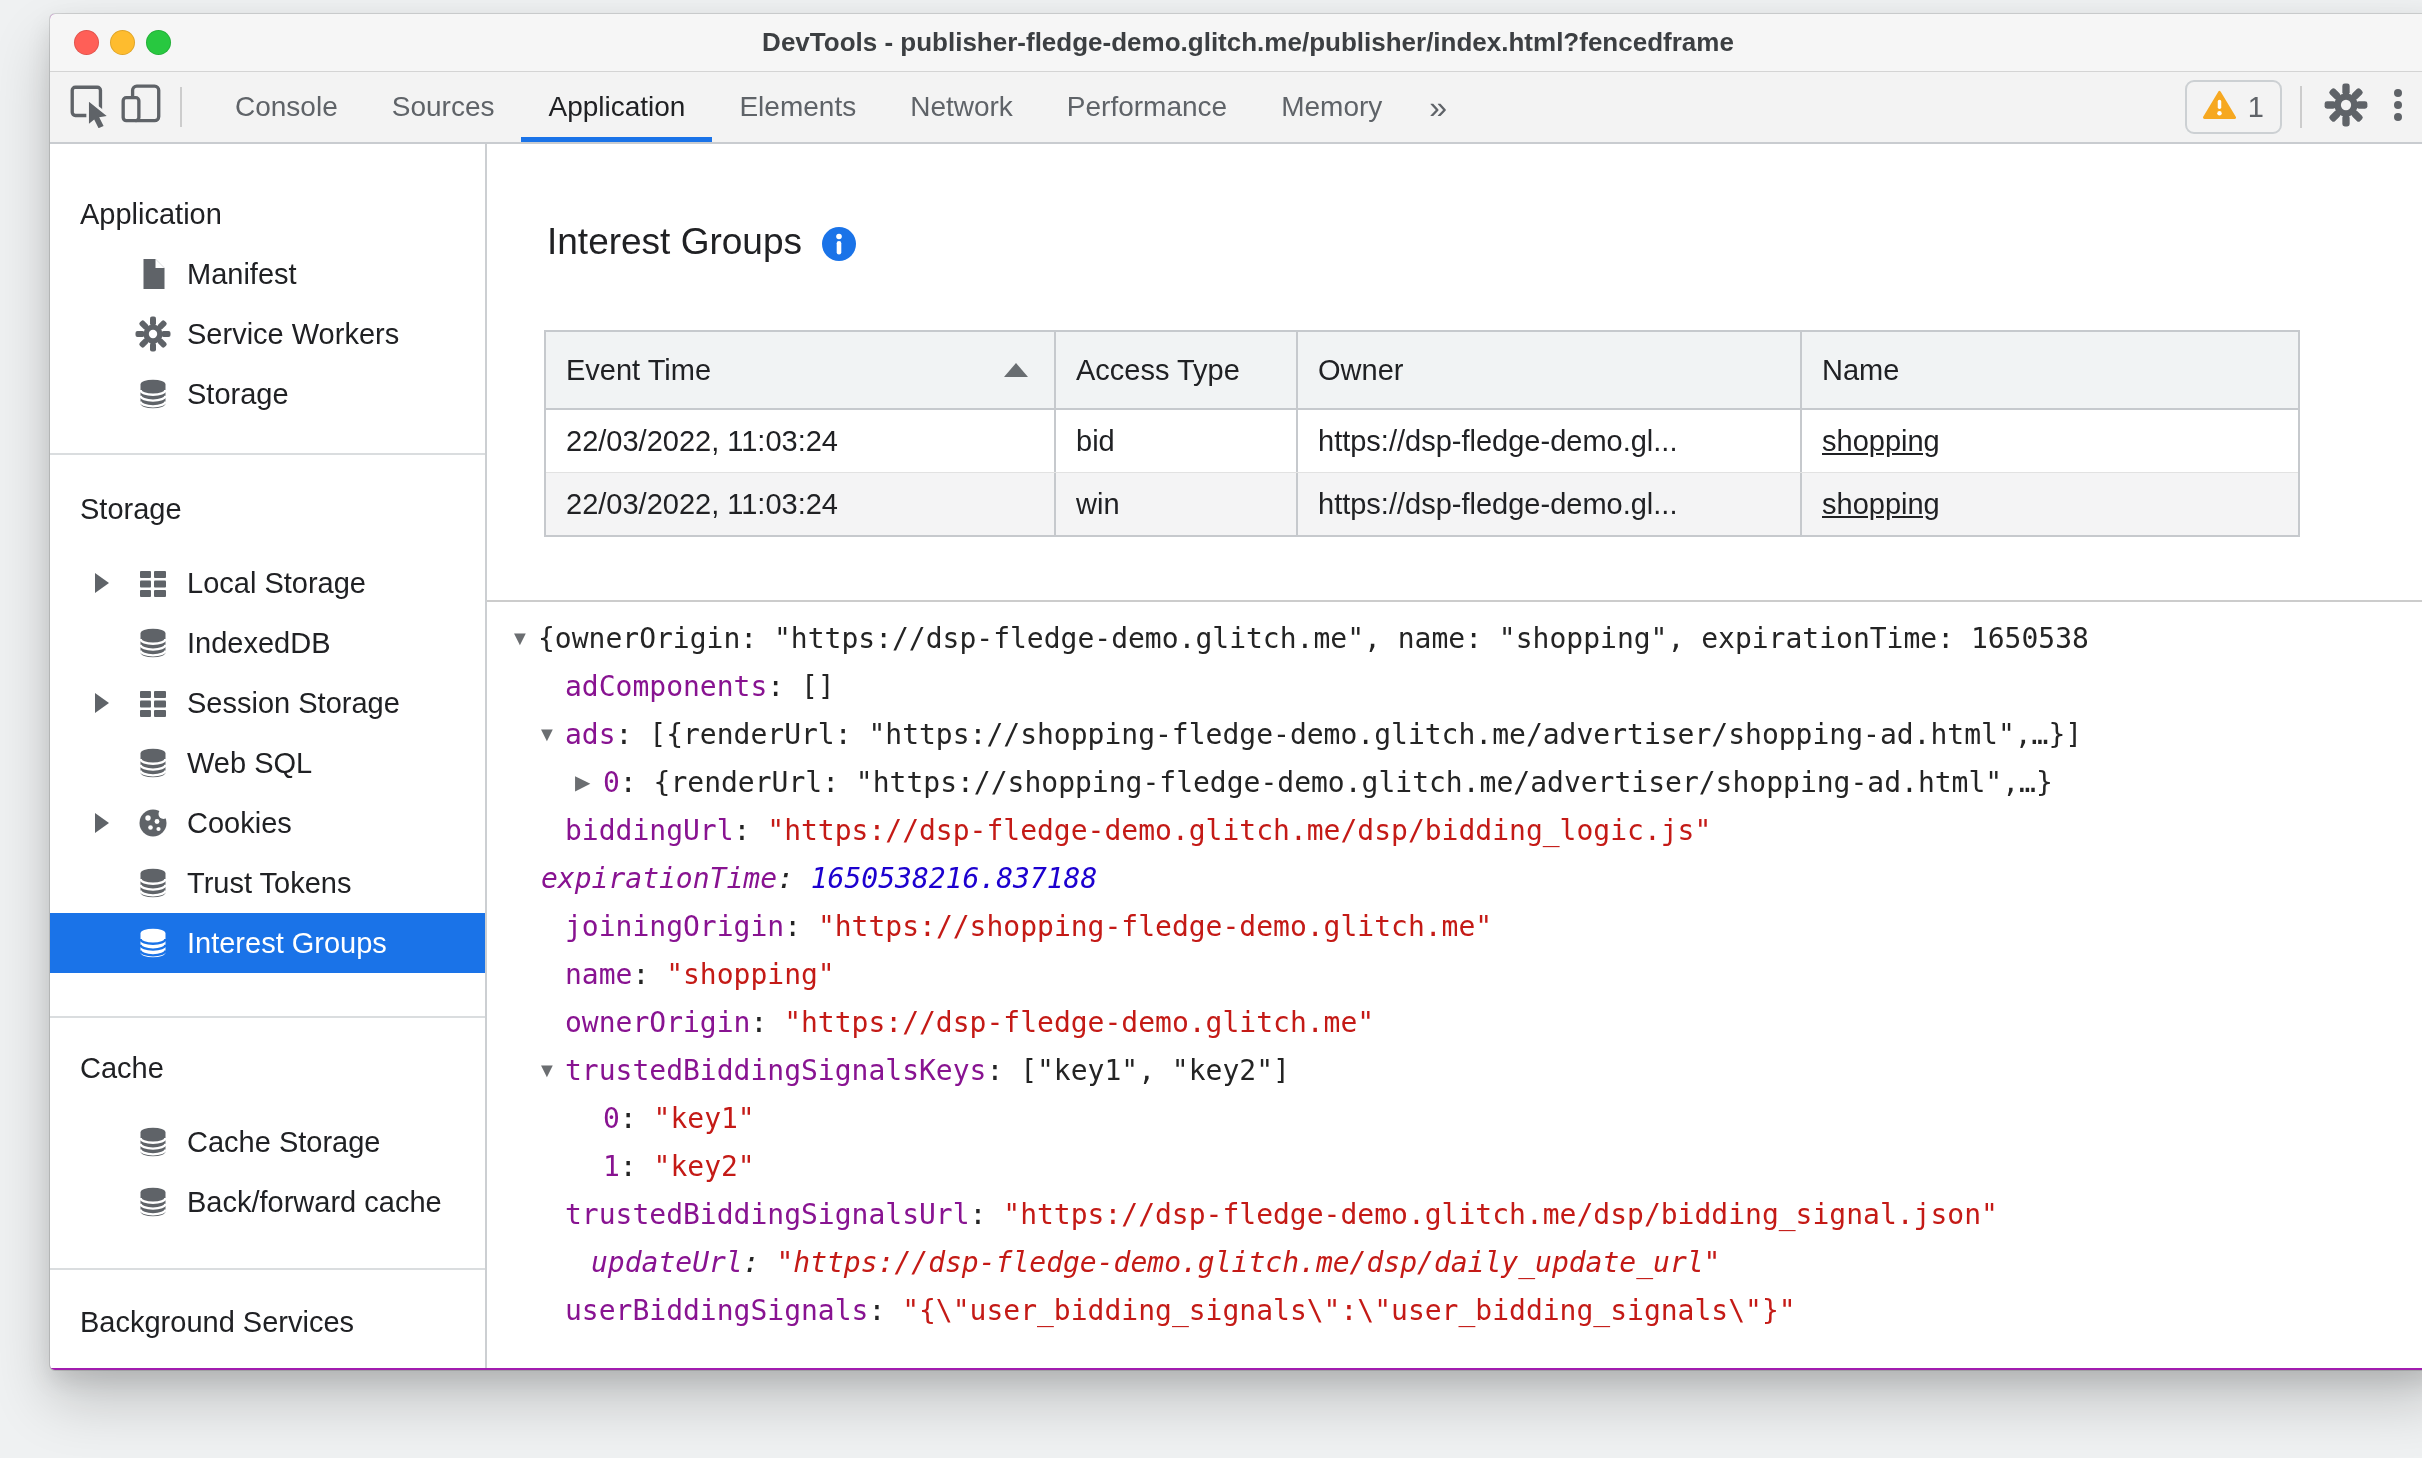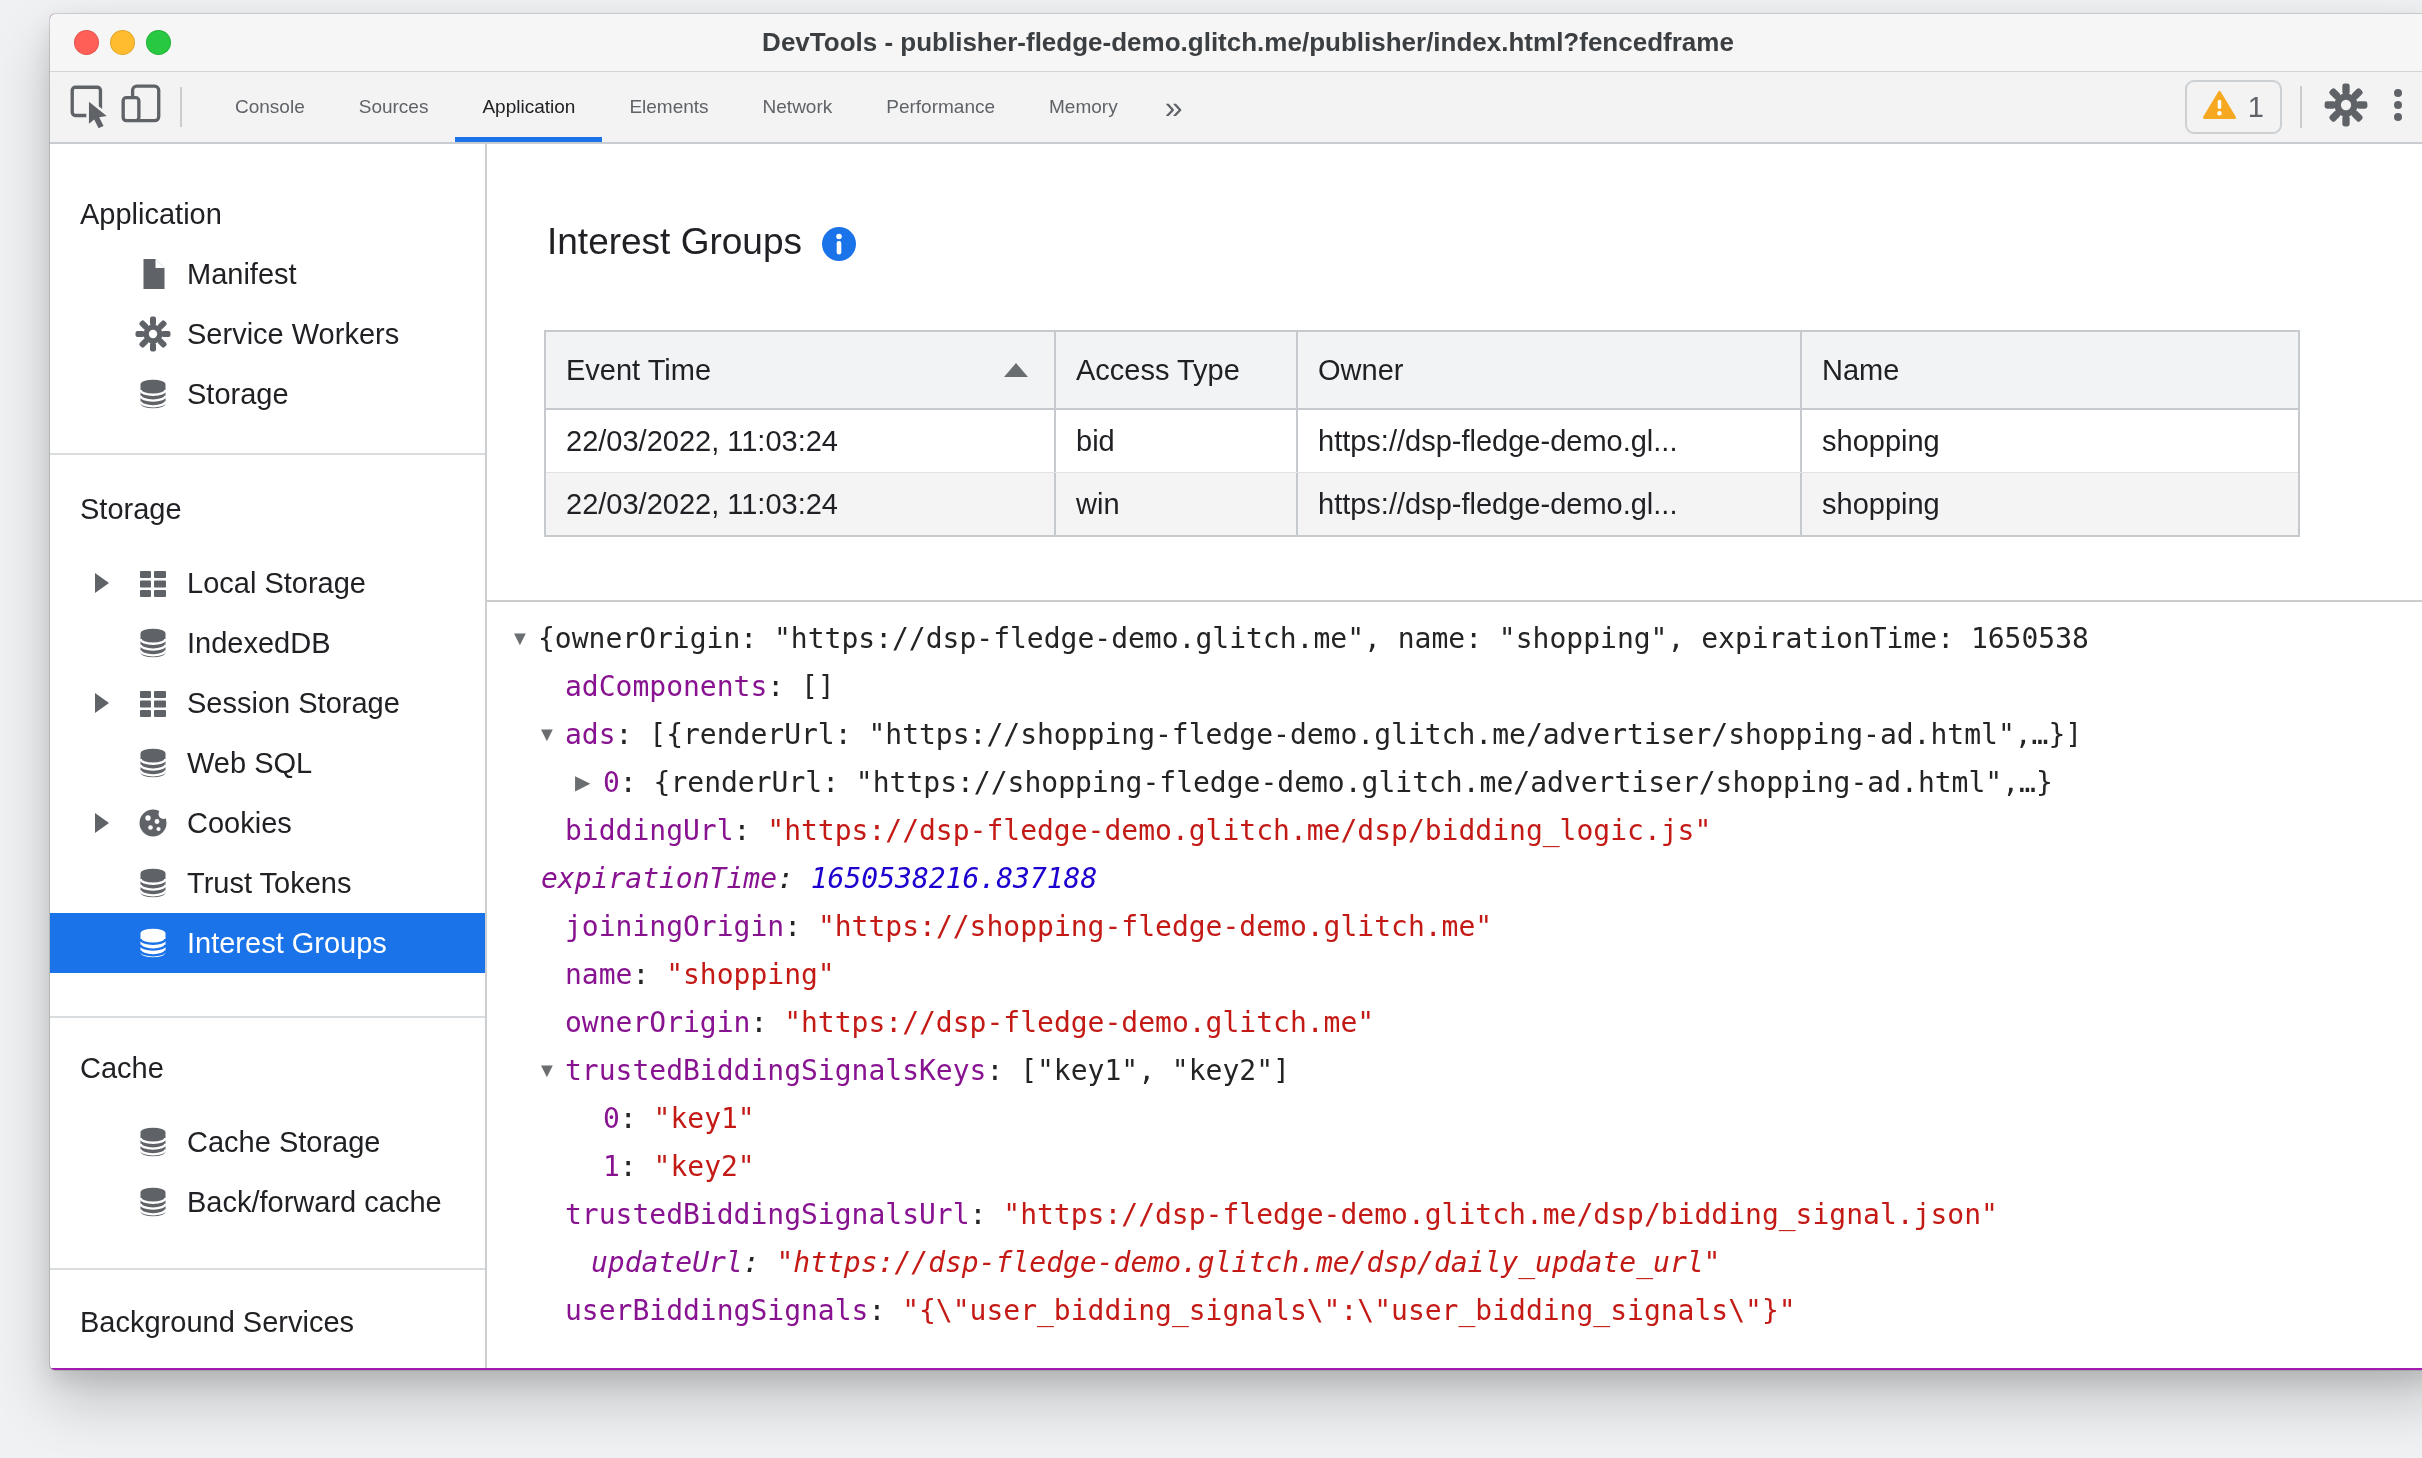--- a/index.html
+++ b/index.html
@@ -16,21 +16,21 @@
   .lights{position:absolute;left:24px;top:0;height:100%;display:flex;align-items:center;gap:11px;}
   .light{width:25px;height:25px;border-radius:50%;box-shadow:inset 0 0 0 1px rgba(0,0,0,.12);}
   .title-text{font-size:26px;font-weight:bold;color:#3c3f42;}
 
   
   .toolbar{height:72px;background:#f3f3f3;border-bottom:2px solid #c9ccd0;display:flex;align-items:stretch;
     padding-left:14px;}
   .tbtn{display:flex;align-items:center;justify-content:center;width:52px;}
   .vsep{width:2px;background:#ccc;margin:15px 12px;}
   #tabs{display:flex;align-items:stretch;margin-left:14px;}
-  .tab{display:flex;align-items:center;padding:0 27px;font-size:19px;color:#5f6368;position:relative;cursor:default;}
+  .tab{display:flex;align-items:center;padding:0 27px;font-size:28px;color:#5f6368;position:relative;cursor:default;}
   .tab.sel{color:#202124;}
   .tab.sel::after{content:"";position:absolute;left:0;right:0;bottom:0;height:5px;background:#1a73e8;}
   .tab.more{font-size:32px;padding:0 20px;}
   .toolbar-right{margin-left:auto;display:flex;align-items:center;padding-right:22px;}
   .warn-badge{display:flex;align-items:center;gap:12px;border:2px solid #ccd0d3;border-radius:9px;
     padding:8px 16px;background:#f3f3f3;}
   .warn-count{font-size:29px;color:#5f6368;}
 
   
   .body-row{display:flex;height:1224px;align-items:stretch;}
@@ -70,21 +70,21 @@
   .grid{margin:65px 0 0 57px;width:1756px;border:2px solid #c6c9cd;}
   .g-row{display:grid;grid-template-columns:510px 242px 504px 496px;}
   .g-head{background:#f1f3f4;border-bottom:2px solid #c6c9cd;}
   .th{height:76px;display:flex;align-items:center;justify-content:space-between;
     padding:0 20px;font-size:29px;color:#202124;border-right:2px solid #c6c9cd;}
   .th:last-child{border-right:none;}
   .sort-up{width:0;height:0;border-left:12px solid transparent;border-right:12px solid transparent;
     border-bottom:14px solid #696d71;margin-right:6px;}
   .td{height:62px;display:flex;align-items:center;padding:0 20px;font-size:29px;color:#202124;
     border-right:2px solid #c6c9cd;overflow:hidden;white-space:nowrap;}
-  .td:last-child{border-right:none;}
+  .td:last-child{border-right:none;text-decoration:underline;}
   .g-body .g-row:first-child{border-bottom:1px solid #e2e2e2;}
   .g-body .g-row:nth-child(even){background:#f4f4f5;}
 
   .splitter{height:2px;background:#ccc;margin-top:63px;}
 
   .tree{padding-top:12px;font-family:"DejaVu Sans Mono", monospace;font-size:28px;color:#242424;
     white-space:nowrap;overflow:hidden;}
   .tl{height:48px;display:flex;align-items:center;}
   .tl span{white-space:pre;}
   .arrow{width:28px;flex:none;font-family:"Liberation Sans",sans-serif;font-size:20px;color:#6b6e71;

